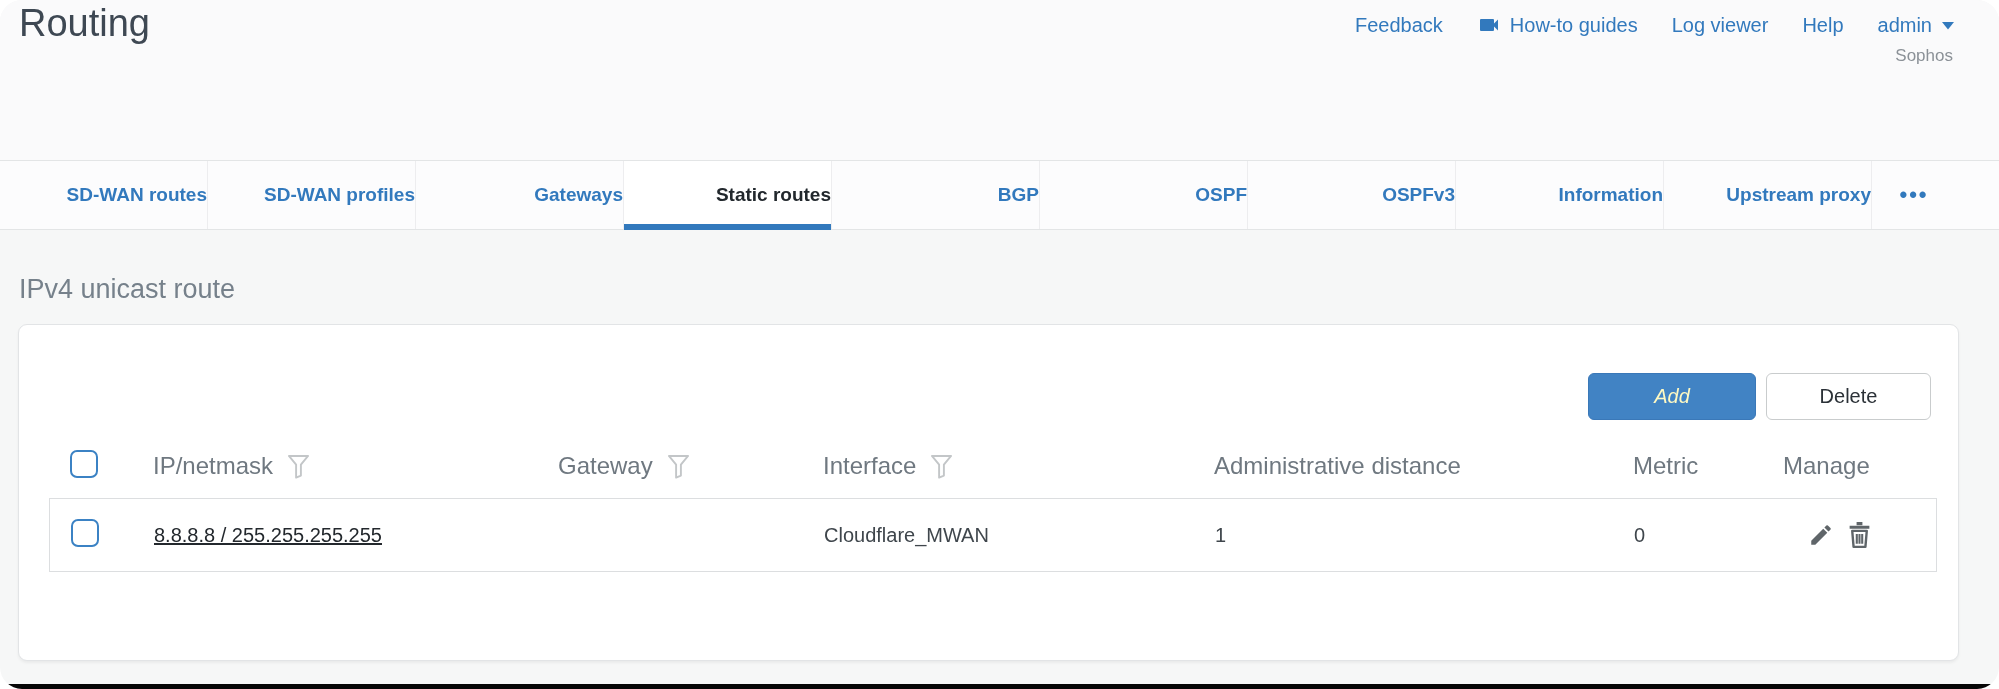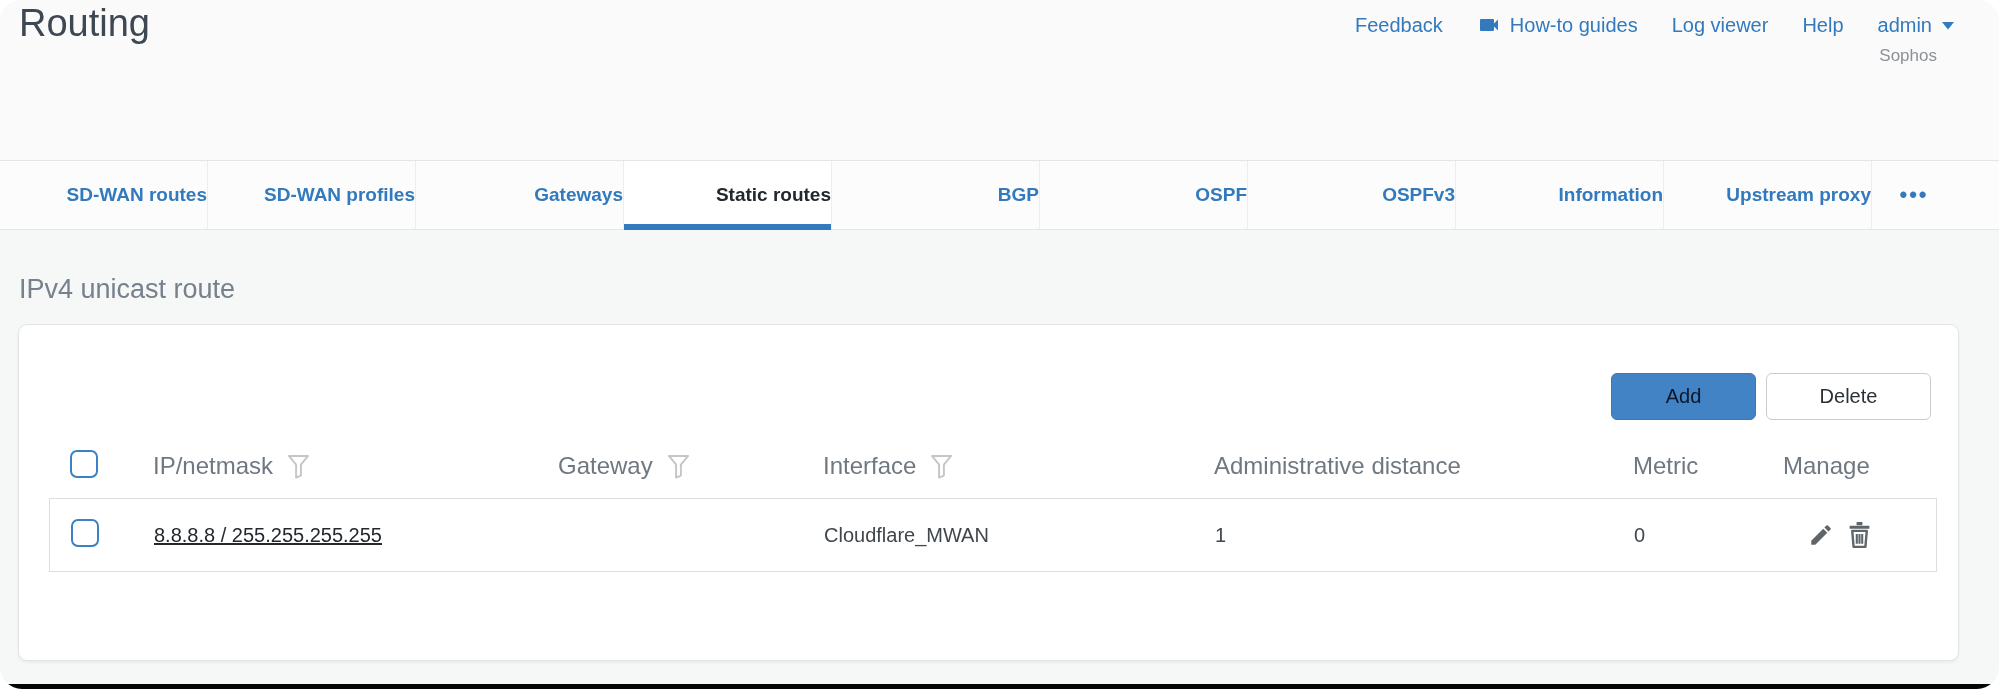--- a/index.html
+++ b/index.html
@@ -7,38 +7,38 @@
     width:1999px;height:689px;position:relative;overflow:hidden;
     background:#f6f7f7;font-family:"Liberation Sans",sans-serif;border-radius:22px;
     -webkit-font-smoothing:antialiased;
   }
   
   .top{height:160px;position:relative;background:#fafafb;}
   .page-title{position:absolute;left:19px;top:2px;font-size:38px;font-weight:400;color:#3e4853;}
   .toplinks{position:absolute;right:44px;top:13px;display:flex;align-items:center;gap:34px;
     font-size:20px;color:#3279bd;white-space:nowrap;}
   .toplink{display:flex;align-items:center;gap:9px;cursor:pointer;color:#3279bd;}
-  .account-name{position:absolute;right:62px;top:46px;font-size:17px;color:#8b9197;}
+  .account-name{position:absolute;right:46px;top:46px;font-size:17px;color:#8b9197;}
   
   .tabbar{height:68px;background:#fcfcfd;border-top:1px solid #e3e5e6;border-bottom:1px solid #e3e5e6;
     display:flex;align-items:stretch;}
   .tab{width:208px;flex:0 0 208px;display:flex;align-items:center;justify-content:flex-end;
     font-size:19px;font-weight:700;color:#3279bd;border-right:1px solid #ededef;
     position:relative;cursor:pointer;box-sizing:border-box;}
   .tab.active{background:#ffffff;color:#22282d;}
   .tab.active::after{content:"";position:absolute;left:0;right:0;bottom:-1px;height:6px;background:#3279bd;}
   .tab-overflow{width:84px;flex:0 0 84px;display:flex;align-items:center;justify-content:center;
     color:#3279bd;font-size:22px;font-weight:700;letter-spacing:2px;cursor:pointer;}
   
   .section-title{margin:44px 0 19px 19px;font-size:27px;font-weight:400;color:#76818b;}
   .card{margin:0 40px 0 18px;background:#fff;border:1px solid #e2e4e6;border-radius:9px;
     box-shadow:0 2px 3px rgba(0,0,0,.05);padding-bottom:88px;}
   .toolbar{display:flex;justify-content:flex-end;gap:10px;padding:48px 27px 0 0;}
   .btn{height:47px;border-radius:6px;font-size:20px;font-family:inherit;cursor:pointer;}
-  .btn-add{width:145px;background:#4183c4;border:1px solid #3a78b8;color:#0f172a;}
+  .btn-add{width:168px;background:#4183c4;border:1px solid #3a78b8;color:#fef9c3;font-style:italic;}
   .btn-delete{width:165px;background:#fff;border:1px solid #c9cccd;color:#2b3137;}
   .grid{display:grid;grid-template-columns:104px 405px 265px 391px 419px 150px auto;align-items:center;}
   .thead{margin:14px 21px 0 30px;height:64px;}
   .th{color:#6f7880;font-size:24px;display:flex;align-items:center;gap:14px;}
   .trow{margin:0 21px 0 30px;border:1px solid #dcdee0;height:72px;background:#fff;
     font-size:20px;color:#3f464c;}
   .checkbox{width:24px;height:24px;border:2px solid #3b82c4;border-radius:7px;background:#fff;
     margin-left:21px;display:inline-block;cursor:pointer;box-sizing:content-box;}
   .iplink{color:#23282d;text-decoration:underline;cursor:pointer;}
   .manage-cell{display:flex;align-items:center;gap:13px;padding-left:24px;}

